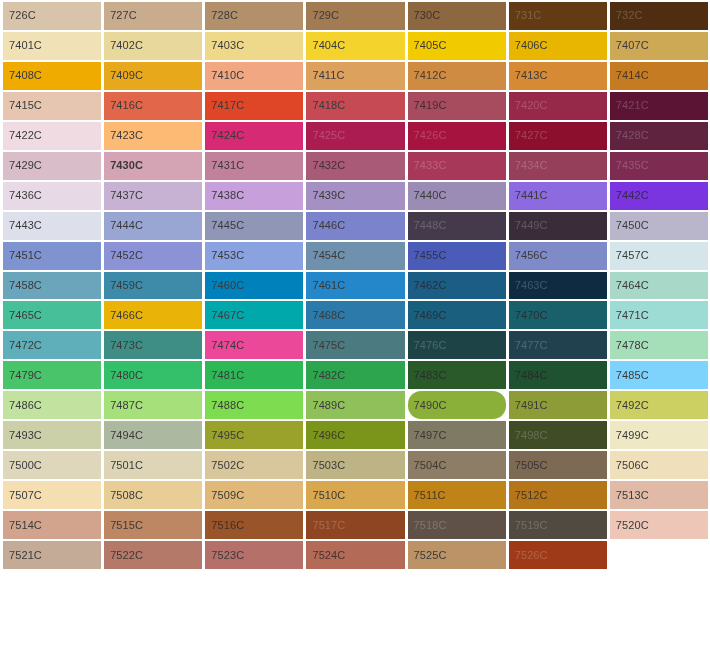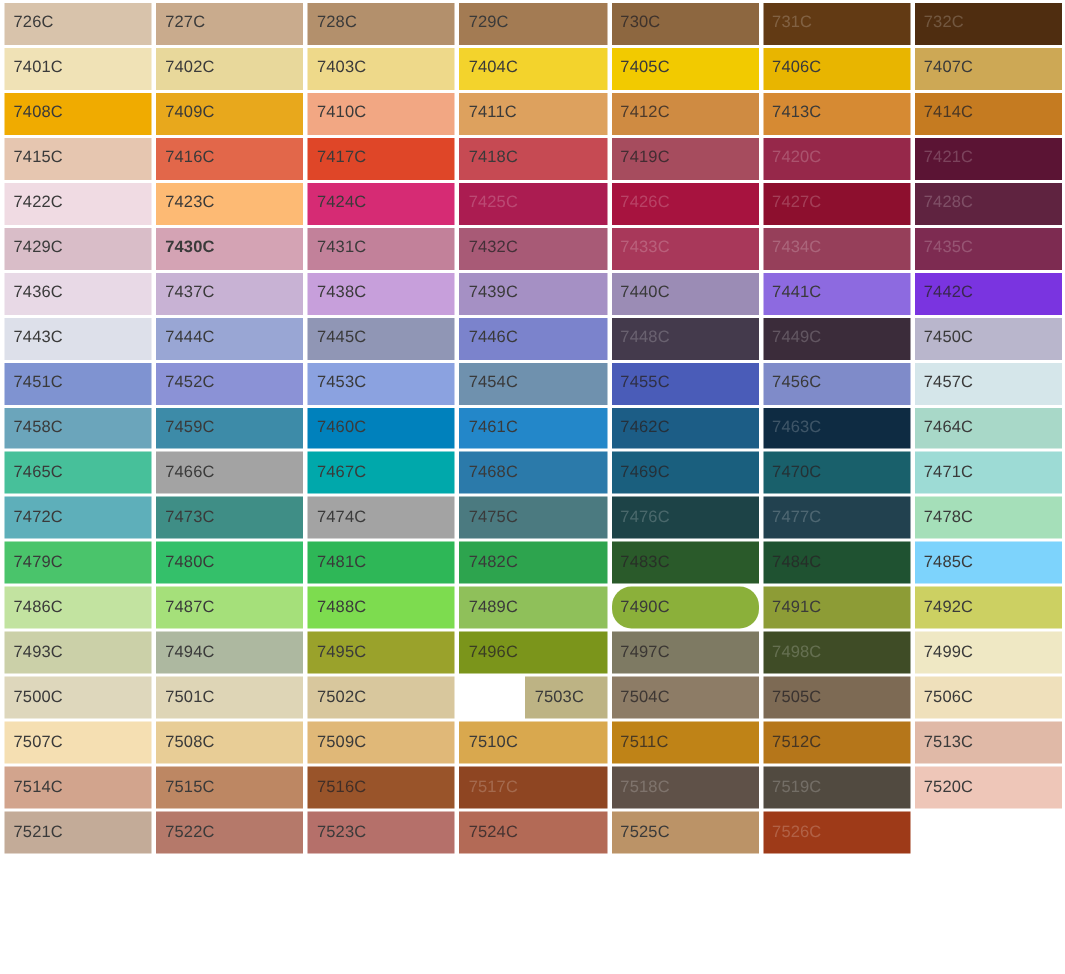--- a/index.html
+++ b/index.html
@@ -256,21 +256,21 @@
     </div>
     <div class="swatch" style="background-color: rgb(14, 43, 66);">
       <span class="swatch-label lbl-faint">7463C</span>
     </div>
     <div class="swatch" style="background-color: rgb(168, 216, 200);">
       <span class="swatch-label lbl-dark">7464C</span>
     </div>
     <div class="swatch" style="background-color: rgb(71, 192, 154);">
       <span class="swatch-label lbl-dark">7465C</span>
     </div>
-    <div class="swatch" style="background-color: #a3a3a3;">
+    <div class="swatch" style="background-color: #eab308;">
       <span class="swatch-label lbl-dark">7466C</span>
     </div>
     <div class="swatch" style="background-color: rgb(0, 168, 171);">
       <span class="swatch-label lbl-dark">7467C</span>
     </div>
     <div class="swatch" style="background-color: rgb(43, 122, 170);">
       <span class="swatch-label lbl-dark">7468C</span>
     </div>
     <div class="swatch" style="background-color: rgb(26, 95, 126);">
       <span class="swatch-label lbl-mid">7469C</span>
@@ -280,21 +280,21 @@
     </div>
     <div class="swatch" style="background-color: rgb(157, 219, 213);">
       <span class="swatch-label lbl-dark">7471C</span>
     </div>
     <div class="swatch" style="background-color: rgb(94, 175, 186);">
       <span class="swatch-label lbl-dark">7472C</span>
     </div>
     <div class="swatch" style="background-color: rgb(63, 142, 134);">
       <span class="swatch-label lbl-dark">7473C</span>
     </div>
-    <div class="swatch" style="background-color: #a3a3a3;">
+    <div class="swatch" style="background-color: #ec4899;">
       <span class="swatch-label lbl-dark">7474C</span>
     </div>
     <div class="swatch" style="background-color: rgb(75, 122, 128);">
       <span class="swatch-label lbl-dark">7475C</span>
     </div>
     <div class="swatch" style="background-color: rgb(29, 67, 71);">
       <span class="swatch-label lbl-faint">7476C</span>
     </div>
     <div class="swatch" style="background-color: rgb(34, 65, 79);">
       <span class="swatch-label lbl-faint">7477C</span>
@@ -367,21 +367,21 @@
     </div>
     <div class="swatch" style="background-color: rgb(222, 215, 188);">
       <span class="swatch-label lbl-dark">7500C</span>
     </div>
     <div class="swatch" style="background-color: rgb(222, 213, 182);">
       <span class="swatch-label lbl-dark">7501C</span>
     </div>
     <div class="swatch" style="background-color: rgb(216, 199, 157);">
       <span class="swatch-label lbl-dark">7502C</span>
     </div>
-    <div class="swatch" style="background-color: rgb(189, 179, 132); margin-left: 44px;">
+    <div class="swatch" style="background-color: rgb(189, 179, 132);">
       <span class="swatch-label lbl-dark">7503C</span>
     </div>
     <div class="swatch" style="background-color: rgb(141, 124, 102);">
       <span class="swatch-label lbl-mid">7504C</span>
     </div>
     <div class="swatch" style="background-color: rgb(125, 106, 84);">
       <span class="swatch-label lbl-mid">7505C</span>
     </div>
     <div class="swatch" style="background-color: rgb(239, 224, 187);">
       <span class="swatch-label lbl-dark">7506C</span>

